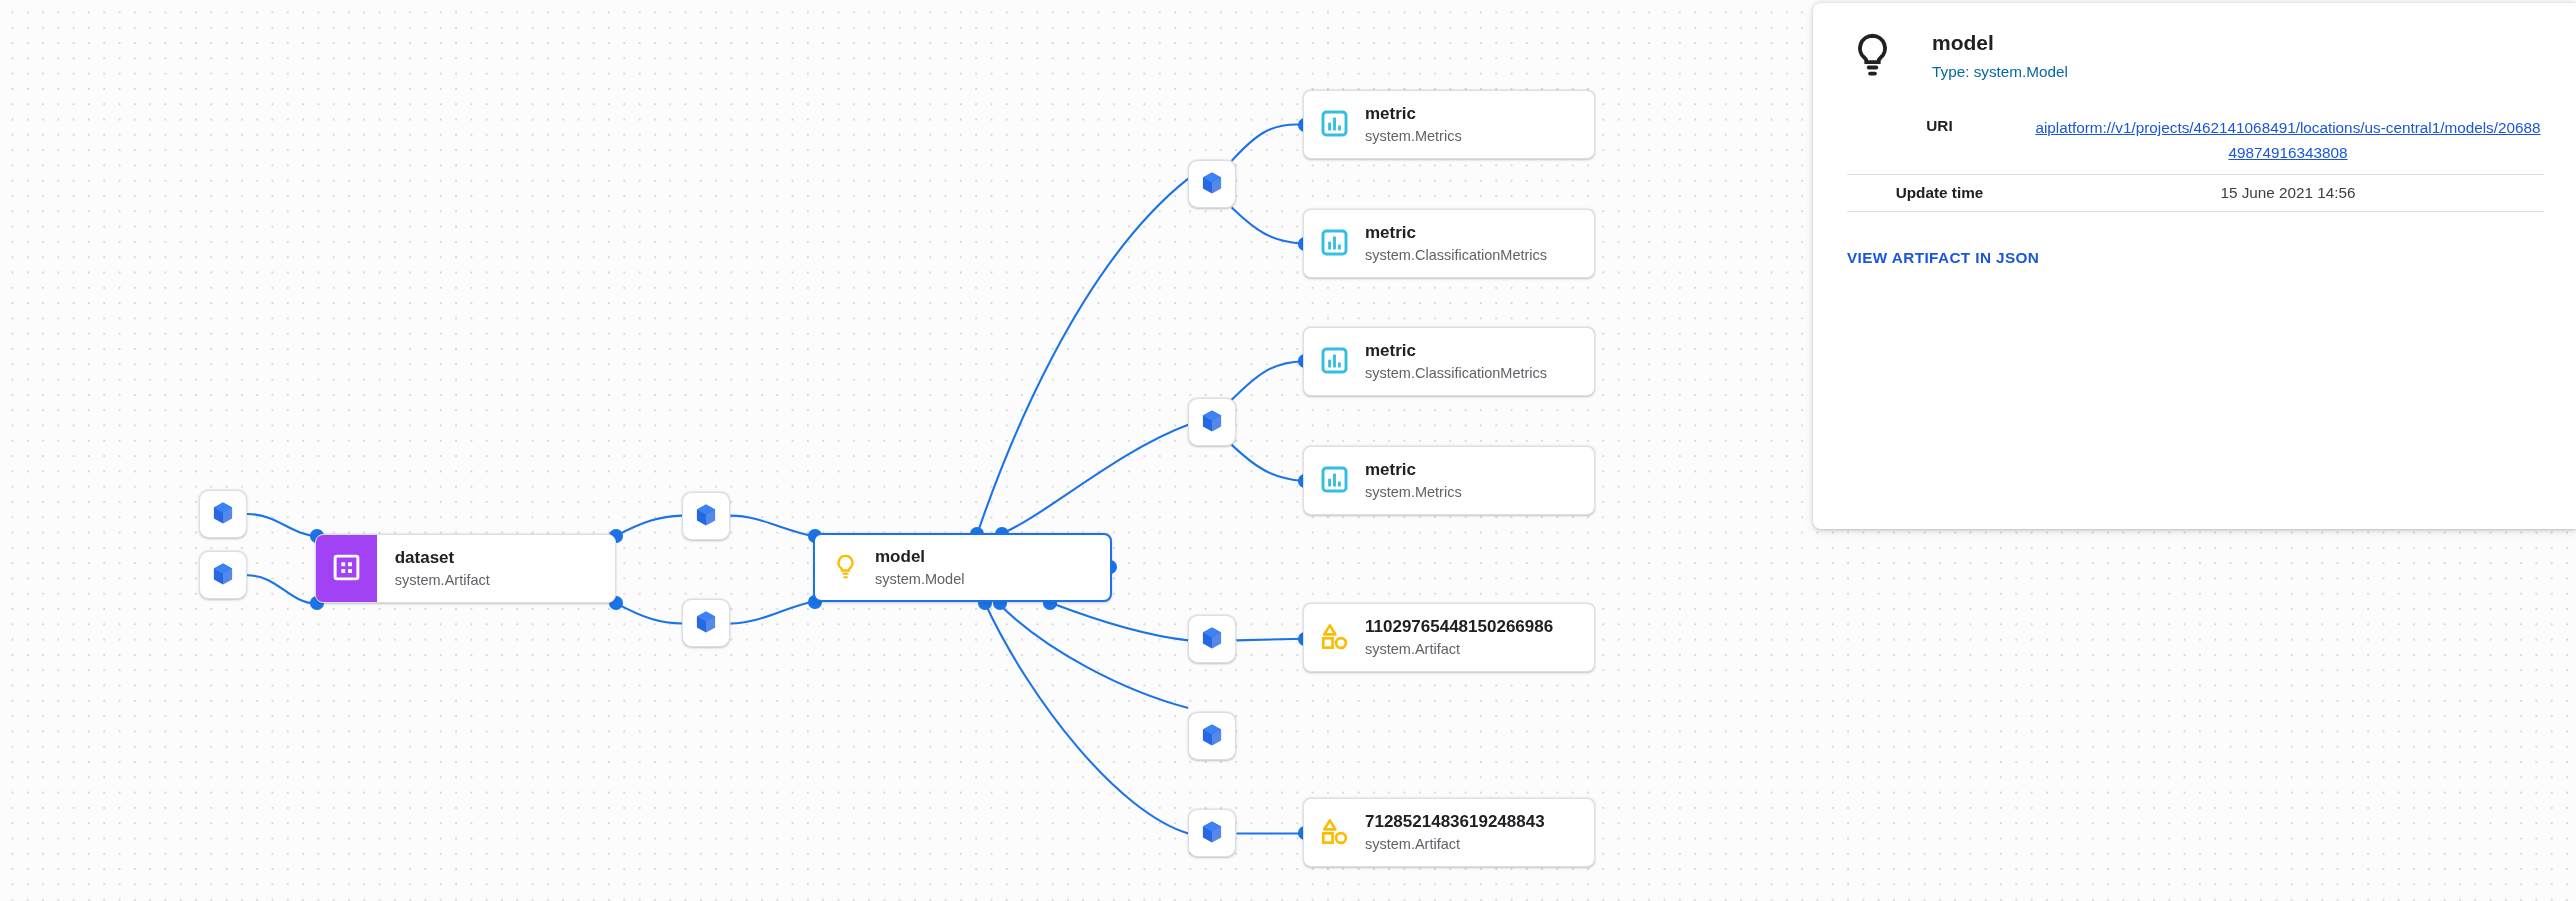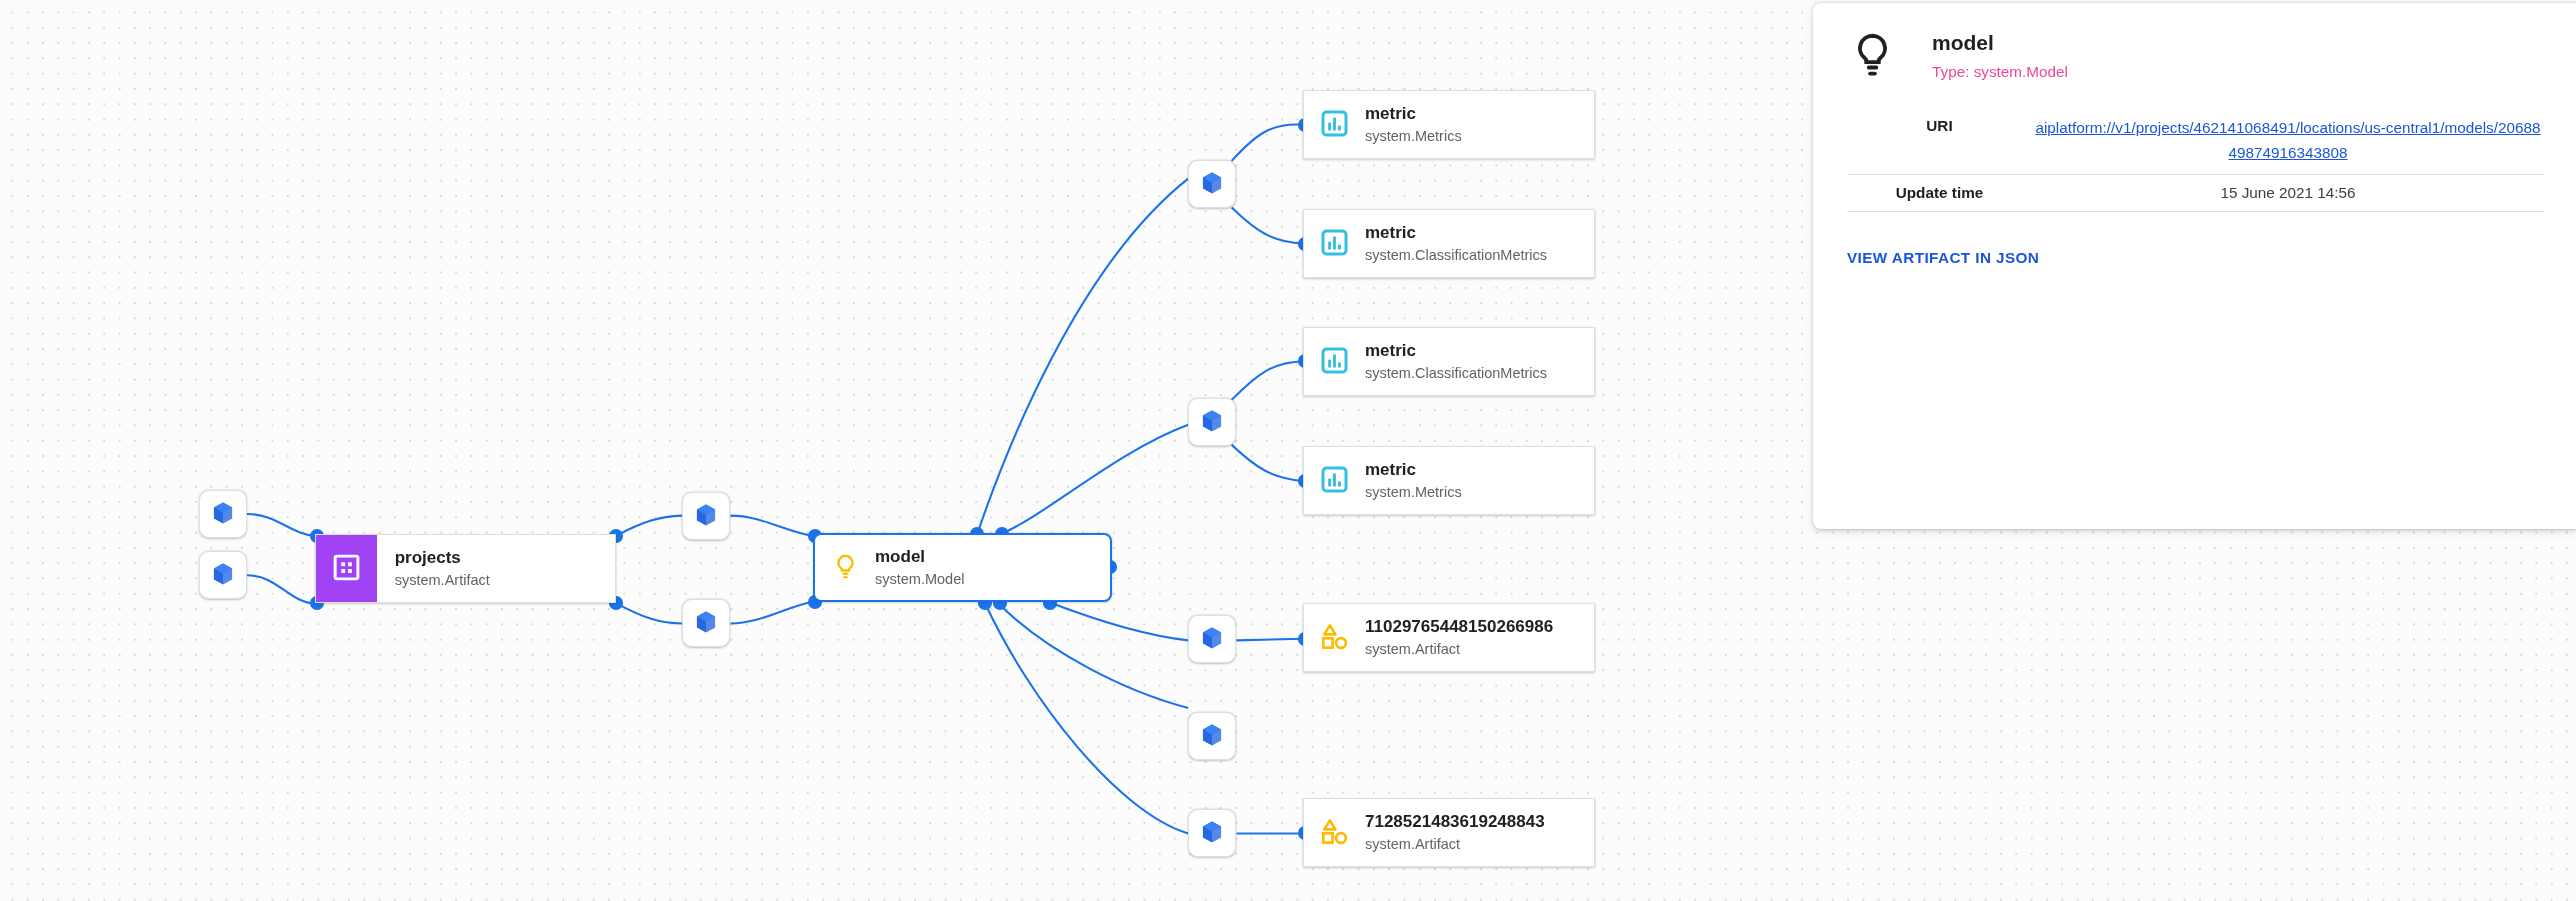--- a/index.html
+++ b/index.html
@@ -28,21 +28,21 @@
     height: 901px;
     pointer-events: none;
   }
 
   
   .card {
     position: absolute;
     box-sizing: border-box;
     background: #ffffff;
     border: 0.8px solid #dcdfe3;
-    border-radius: 0;
+    border-radius: 8px;
     box-shadow: 0 0.8px 2.4px rgba(60,64,67,.22), 0 0.8px 1.6px rgba(60,64,67,.10);
     display: flex;
     align-items: center;
     overflow: hidden;
   }
   .card.selected {
     border: 2.4px solid #1a73e8;
     border-radius: 8px;
     box-shadow: 0 0.8px 2.4px rgba(60,64,67,.25);
   }
@@ -153,21 +153,21 @@
   }
   .panel-head-text { padding-left: 35px; }
   .panel-title {
     font-size: 21px;
     font-weight: bold;
     color: #202124;
     line-height: 1.2;
   }
   .panel-subtitle {
     font-size: 15.3px;
-    color: #ec4899;
+    color: #0369a1;
     margin-top: 8px;
   }
 
   table.kv {
     margin-top: 26px;
     width: 100%;
     border-collapse: collapse;
     table-layout: fixed;
     text-align: center;
   }
@@ -345,21 +345,21 @@
         <svg width="31" height="31" viewBox="0 0 24 24">
           <rect x="3.2" y="3.2" width="17.6" height="17.6" rx="1.4" fill="none" stroke="#ffffff" stroke-width="2.3"></rect>
           <rect x="8" y="8" width="3" height="3" fill="#ffffff"></rect>
           <rect x="13.2" y="8" width="3" height="3" fill="#ffffff"></rect>
           <rect x="8" y="13.2" width="3" height="3" fill="#ffffff"></rect>
           <rect x="13.2" y="13.2" width="3" height="3" fill="#ffffff"></rect>
         </svg>
       </span>
     </div>
     <div class="card-text">
-      <div class="card-title">projects</div>
+      <div class="card-title">dataset</div>
       <div class="card-sub">system.Artifact</div>
     </div>
   </div>
 
   <div class="card model-card selected" style="left:813px; top:533px;">
     <div class="card-icon">
       <span>
         <svg width="27" height="27" viewBox="0 0 24 24">
           <path d="M12 2.6a6.2 6.2 0 0 0-4 10.9c.6.5.9 1.1.9 1.8v.3h6.2v-.3c0-.7.3-1.3.9-1.8A6.2 6.2 0 0 0 12 2.6z" fill="none" stroke="#fbbc04" stroke-width="2.1"></path>
           <rect x="9.2" y="17.4" width="5.6" height="1.9" rx=".9" fill="#fbbc04"></rect>

